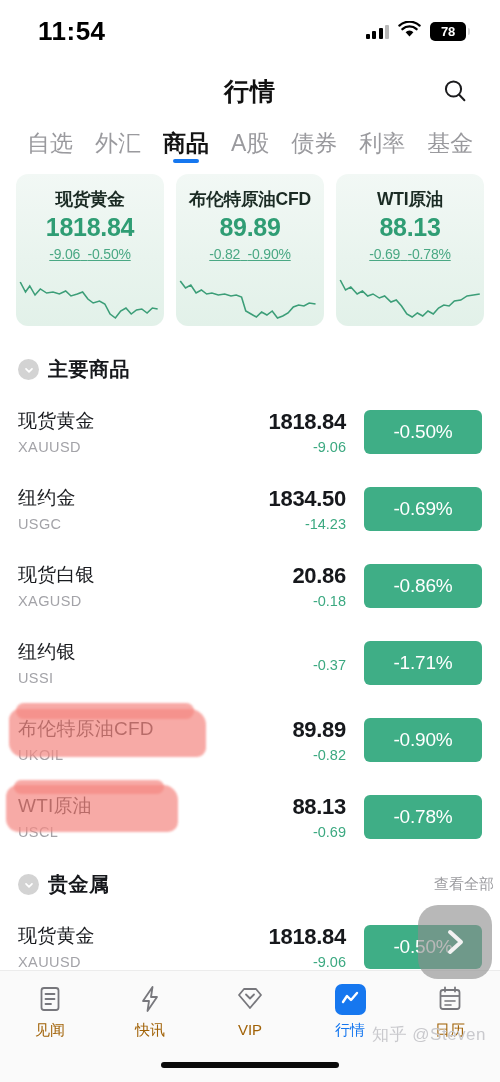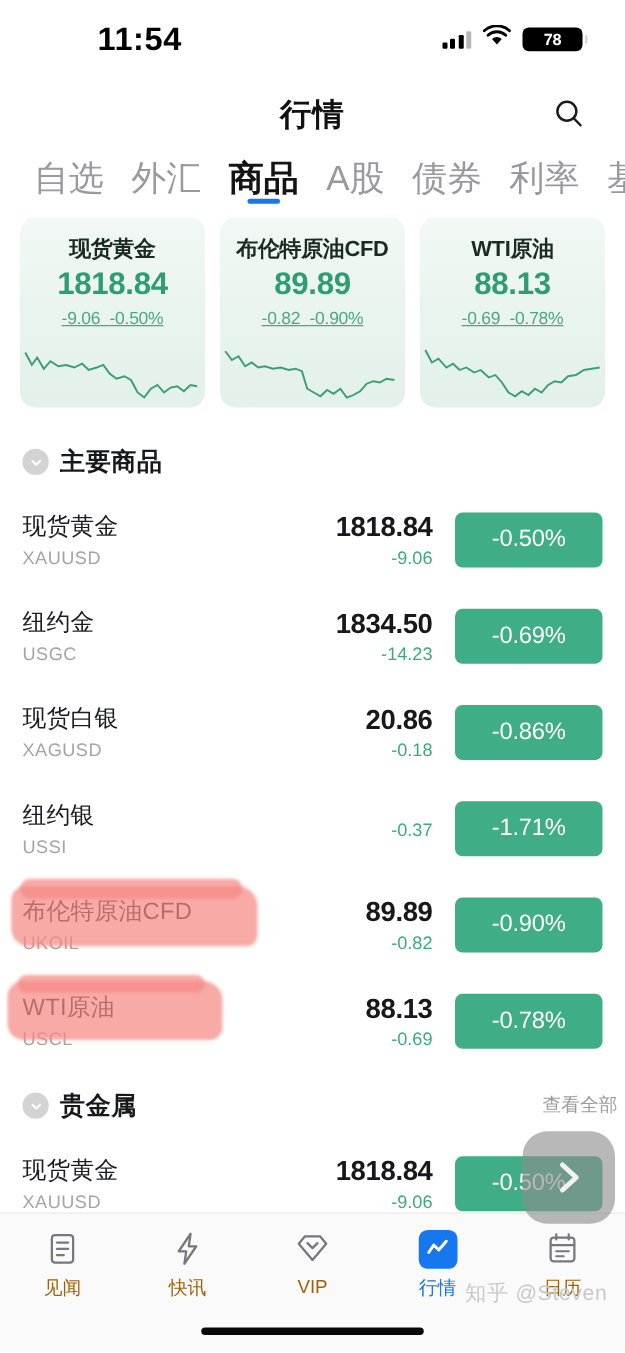--- a/index.html
+++ b/index.html
@@ -7,32 +7,32 @@
     width: 500px; height: 1082px;
     font-family: "Liberation Sans", "DejaVu Sans", sans-serif;
     background: #ffffff;
     overflow: hidden;
   }
   .phone { position: relative; width: 500px; height: 1082px; background: #fff; }
 
   
   .statusbar {
     height: 62px; display: flex; align-items: center;
-    justify-content: space-between; padding: 0 34px 0 38px; margin-left: 40px;
+    justify-content: space-between; padding: 0 34px 0 38px;
   }
   .status-time { font-size: 26px; font-weight: bold; letter-spacing: .5px; color: #000; }
   .status-icons { display: flex; align-items: center; gap: 9px; }
   .sig { display: flex; align-items: flex-end; gap: 2.5px; height: 15px; }
   .sig i { width: 4px; background: #000; border-radius: 1px; display: block; }
   .sig i:nth-child(1){ height: 5px; }
   .sig i:nth-child(2){ height: 8px; }
   .sig i:nth-child(3){ height: 11px; }
   .sig i:nth-child(4){ height: 14px; background:#b8b8b8; }
   .batt {
-    position: relative; width: 48px; height: 19px; background: #000;
+    position: relative; width: 36px; height: 19px; background: #000;
     border-radius: 5px; display: flex; align-items: center; justify-content: center;
   }
   .batt span { color: #fff; font-size: 13px; font-weight: bold; letter-spacing: -.3px; }
   .batt::after {
     content: ""; position: absolute; right: -4px; top: 6px;
     width: 2.5px; height: 7px; background: #d8d8d8; border-radius: 0 2px 2px 0;
   }
 
   
   .header {
@@ -44,21 +44,21 @@
     position: absolute; right: 28px; top: 50%; transform: translateY(-50%);
     width: 34px; height: 34px; display: flex; align-items: center; justify-content: center;
   }
 
   
   .tabbar {
     display: flex; align-items: center; padding: 0 18px 0 16px;
     height: 46px; gap: 0;
   }
   .tab {
-    font-size: 28px; color: #9a9a9e; padding: 0 11px;
+    font-size: 23px; color: #9a9a9e; padding: 0 11px;
     position: relative; height: 46px; display: flex; align-items: center;
     white-space: nowrap;
   }
   .tab.active { color: #141414; font-weight: bold; }
   .tab.active::after {
     content: ""; position: absolute; bottom: 3px; left: 50%;
     transform: translateX(-50%); width: 26px; height: 4px;
     background: #1677ef; border-radius: 2px;
   }
   .menu-btn { margin-left: auto; width: 30px; display: flex; flex-direction: column; gap: 5px; }

